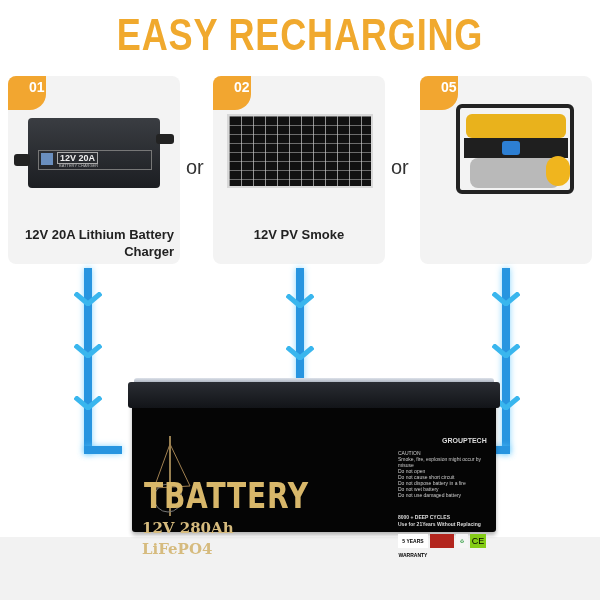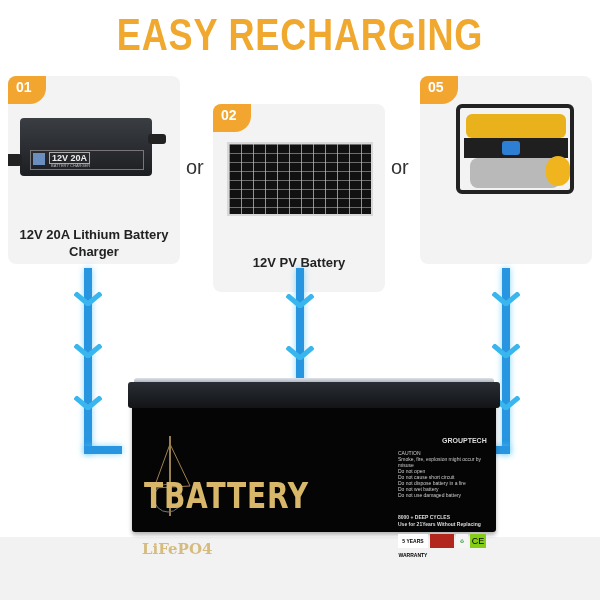--- a/index.html
+++ b/index.html
@@ -1,24 +1,24 @@
 <!DOCTYPE html>
 <html><head>
 <meta charset="utf-8">
 <style>
   html, body { margin:0; padding:0; }
   body { width:600px; height:600px; position:relative; overflow:hidden; background:#ffffff; font-family:"Liberation Sans", sans-serif; }
   .floor { position:absolute; left:0; top:537px; width:600px; height:63px; background:#f2f2f2; }
   .title { position:absolute; left:0; top:10px; width:600px; text-align:center; font-family:"Liberation Sans", sans-serif; font-weight:bold; font-size:44px; letter-spacing:1px; color:#f0a92e; transform:scaleX(0.82); transform-origin:center; }
   .card { position:absolute; top:76px; width:172px; height:188px; background:#f3f3f3; border-radius:8px; overflow:hidden; }
-  .card .badge { position:absolute; left:0; top:0; width:38px; height:28px; background:#f2a630; border-bottom-right-radius:16px; color:#fff; font-weight:bold; font-size:14px; line-height:22px; padding-left:8px; box-sizing:border-box; }
+  .card .badge { position:absolute; left:0; top:0; width:38px; height:34px; background:#f2a630; border-bottom-right-radius:16px; color:#fff; font-weight:bold; font-size:14px; line-height:22px; padding-left:21px; box-sizing:border-box; }
   .card .label { position:absolute; left:0; width:100%; text-align:center; font-weight:bold; font-size:13px; color:#222; line-height:17px; }
   .or { position:absolute; top:156px; font-size:20px; color:#333; }
   
-  .charger { position:absolute; left:12px; top:42px; width:132px; height:58px; background:linear-gradient(#3a3d42,#1c1e22); border-radius:4px; }
+  .charger { position:absolute; left:20px; top:42px; width:132px; height:70px; background:linear-gradient(#3a3d42,#1c1e22); border-radius:4px; }
   .charger .cable-l { position:absolute; left:-14px; top:36px; width:16px; height:12px; background:#222; border-radius:3px; }
   .charger .cable-r { position:absolute; right:-14px; top:16px; width:18px; height:10px; background:#222; border-radius:3px; }
   .charger .plate { position:absolute; left:10px; top:32px; width:112px; height:18px; border:1px solid #777; }
   .charger .logo { position:absolute; left:2px; top:2px; width:12px; height:12px; background:#6a8fbf; }
   .charger .spec { position:absolute; left:18px; top:1px; font-size:9px; font-weight:bold; color:#eee; border:1px solid #aaa; padding:0 2px; line-height:10px; }
   .charger .sub { position:absolute; left:20px; top:12px; font-size:4px; color:#bbb; }
   
   .panel { position:absolute; left:25px; top:38px; width:146px; height:74px; background:#d8d8d8; padding:2px; box-sizing:border-box; }
   .panel .cells { width:100%; height:100%; background-color:#111;
      background-image: linear-gradient(90deg, rgba(200,200,200,.7) 1px, transparent 1px), linear-gradient(rgba(200,200,200,.5) 1px, transparent 1px);
@@ -60,31 +60,31 @@
   <div class="badge">01</div>
   <div class="charger">
     <div class="cable-l"></div>
       <div class="cable-r"></div>
     <div class="plate">
       <div class="logo"></div>
       <div class="spec">12V 20A</div>
       <div class="sub">BATTERY CHARGER</div>
     </div>
   </div>
-  <div class="label" style="top:150px; padding:0 6px; box-sizing:border-box;">12V 20A Lithium Battery Charger</div>
+  <div class="label" style="top:150px; padding:0 6px; box-sizing:border-box;text-align:right;">12V 20A Lithium Battery Charger</div>
 </div>
 
 <div class="or" style="left:186px;">or</div>
 
-<div class="card" style="left:213px;margin-top:28px;">
+<div class="card" style="left:213px;">
   <div class="badge">02</div>
   <div class="panel" style="left:14px;">
       <div class="cells"></div>
     </div>
-  <div class="label" style="top:150px;">12V PV Battery</div>
+  <div class="label" style="top:150px;">12V PV Smoke</div>
 </div>
 
 <div class="or" style="left:391px;">or</div>
 
 <div class="card" style="left:420px;">
   <div class="badge">05</div>
   <div class="gen">
     <div class="tank"></div>
       <div class="ctrl"></div>
       <div class="sock"></div>
@@ -143,20 +143,21 @@
 
 <div class="battery">
   <div class="lidtop"></div>
   <div class="lid"></div>
   <svg class="flag-svg" width="50" height="80">
     <path d="M20 0 L20 80" stroke="#c9a96a" stroke-width="1.5"></path>
     <path d="M20 8 L4 52 L40 50 Z" fill="none" stroke="#a08050" stroke-width="1"></path>
     <circle cx="18" cy="62" r="14" fill="none" stroke="#777" stroke-width="1"></circle>
   </svg>
   <div class="brand">TBATTERY</div>
+  <div class="spec1">12V 280Ah</div>
   <div class="spec2">LiFePO4</div>
   <div class="maker">GROUPTECH</div>
   <div class="caution">
     <div>CAUTION</div>
     <div>Smoke, fire, explosion might occur by misuse</div>
     <div>Do not open</div>
     <div>Do not cause short circuit</div>
     <div>Do not dispose battery in a fire</div>
     <div>Do not wet battery</div>
     <div>Do not use damaged battery</div>

